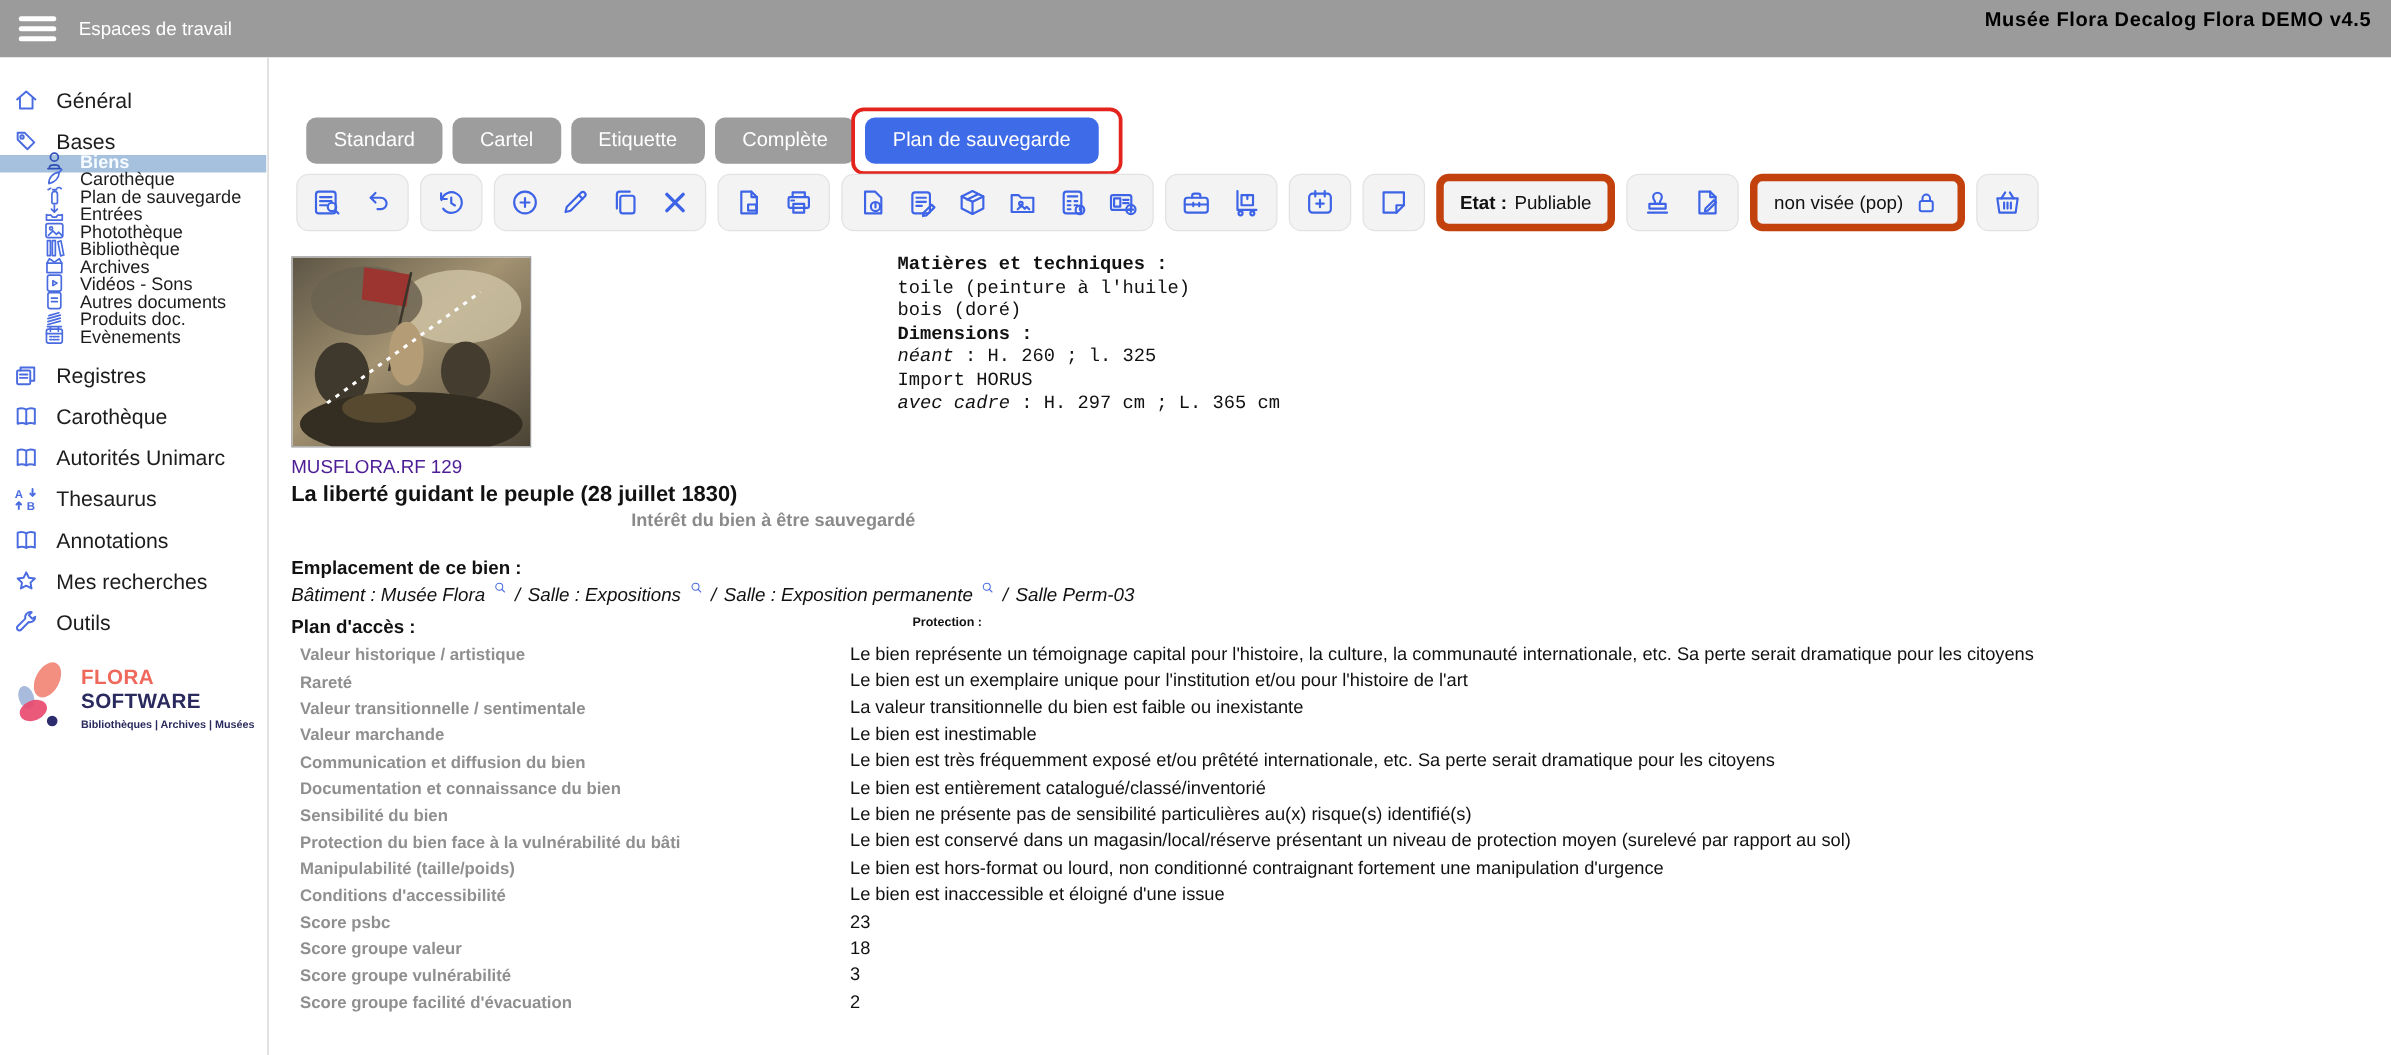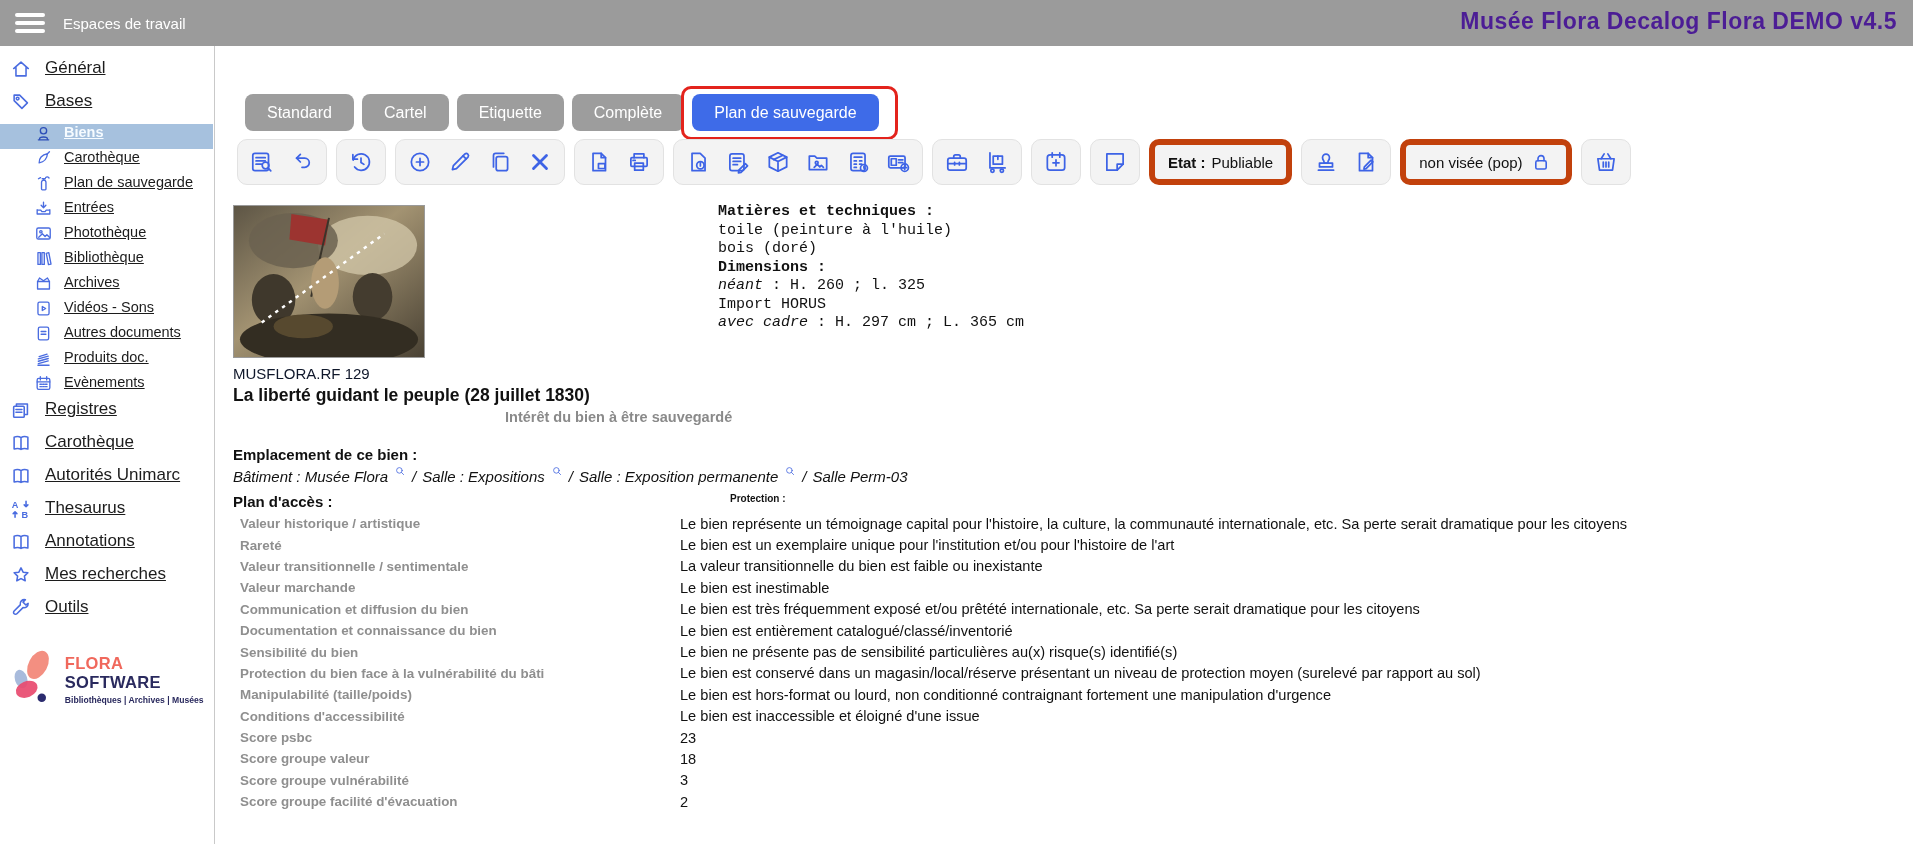--- a/index.html
+++ b/index.html
@@ -4,32 +4,32 @@
 <style>
   html,body{margin:0;padding:0;background:#fff;}
   body{font-family:"Liberation Sans","DejaVu Sans",sans-serif;-webkit-font-smoothing:antialiased;}
   #app{position:relative;width:1913px;height:844px;background:#fff;overflow:hidden;}
 
   
   #topbar{position:absolute;left:0;top:0;width:100%;height:46px;background:#9b9b9b;display:flex;align-items:center;}
   .burger{width:30px;height:20px;margin-left:15px;display:flex;flex-direction:column;justify-content:space-between;cursor:pointer;}
   .burger span{display:block;height:4px;border-radius:2px;background:#fff;}
   #ws-label{color:#fff;font-size:15px;margin-left:18px;}
-  #app-title{position:absolute;right:16px;top:8px;color:#4c1d95;font-size:23px;font-weight:bold;letter-spacing:.5px;}
+  #app-title{position:absolute;right:16px;top:8px;color:#000000;font-size:16px;font-weight:bold;letter-spacing:.5px;}
 
   
   #utility{position:absolute;top:50px;right:30px;height:26px;display:flex;align-items:center;gap:32px;color:#a7a7a7;font-size:13px;}
   .u-item{display:flex;align-items:center;gap:6px;cursor:pointer;}
   .u-q{font-size:15px;font-weight:bold;color:#a7a7a7;}
 
   
   #sidebar{position:absolute;left:0;top:46px;bottom:0;width:215px;background:#fff;border-right:1px solid #c9c9c9;box-sizing:border-box;padding-top:12px;}
-  .s-item{display:flex;align-items:flex-start;cursor:pointer;color:#1c1c1c;text-decoration:underline;}
+  .s-item{display:flex;align-items:flex-end;cursor:pointer;color:#1c1c1c;}
   .s-item.lvl1{height:33px;gap:13px;padding-left:10px;font-size:17px;}
-  .s-item.lvl2{height:25px;gap:11px;padding-left:34px;font-size:14.5px;}
+  .s-item.lvl2{height:14px;gap:11px;padding-left:34px;font-size:14.5px;}
   .s-item.sel{background:#a6c1de;color:#f6fbff;font-weight:bold;margin-right:1px;}
   .ic{fill:none;stroke:#4a6ce0;stroke-width:1.7;stroke-linecap:round;stroke-linejoin:round;}
   .s-item.sel .ic{stroke:#2d4fb8;}
   .azt{fill:#4a6ce0;stroke:none;font-weight:bold;font-size:10px;font-family:"Liberation Sans",sans-serif;}
 
   #logo{display:flex;align-items:center;gap:8px;margin:16px 0 0 6px;}
   #logo-text .l1{font-size:16.5px;font-weight:bold;letter-spacing:.3px;}
   #logo-text .l1 .fl{color:#f0685c;}
   #logo-text .l1 .sw{color:#2a2a5e;}
   #logo-text .l2{font-size:8.6px;font-weight:bold;color:#2a2a5e;margin-top:3px;}
@@ -48,21 +48,21 @@
   #toolbar{position:absolute;left:22px;top:93px;display:flex;gap:9px;align-items:center;}
   .tb-group{background:#f3f3f3;border:1px solid #e2e2e2;border-radius:10px;height:46px;display:flex;align-items:center;gap:14px;padding:0 11px;box-sizing:border-box;}
   .tb-btn{display:flex;align-items:center;justify-content:center;background:none;border:none;padding:0;cursor:pointer;}
   .tb-btn .ic{stroke:#3d63e6;stroke-width:1.6;}
   .tb-pill{background:#f3f3f3;border:6px solid #c2410c;border-radius:10px;height:46px;display:flex;align-items:center;gap:6px;padding:0 13px;box-sizing:border-box;font-size:15px;color:#111;}
   .tb-pill .b{font-weight:bold;}
 
   
   #record{position:absolute;left:18px;top:155px;right:6px;bottom:0;}
   #thumb{position:absolute;left:0;top:4px;width:192px;height:153px;border:1px solid #9a9a9a;box-sizing:border-box;}
-  #ref{position:absolute;left:0;top:164px;font-size:15px;color:#0f172a;}
+  #ref{position:absolute;left:0;top:164px;font-size:15px;color:#4c1d95;}
   #title{position:absolute;left:0;top:184px;font-size:17.5px;font-weight:bold;color:#111;}
   #interest{position:absolute;left:272px;top:208px;font-size:14.5px;font-weight:bold;color:#8a8a8a;}
   #materials{position:absolute;left:485px;top:2px;font-size:15px;color:#111;line-height:18.5px;font-family:Liberation Mono, monospace;}
   #materials .b{font-weight:bold;}
   #materials .it{font-style:italic;}
   #loc-label{position:absolute;left:0;top:245px;font-size:15px;font-weight:bold;color:#111;}
   #loc-line{position:absolute;left:0;top:267px;font-size:15px;font-style:italic;color:#111;display:flex;align-items:center;gap:6px;}
   #loc-line .mag{position:relative;top:-5px;cursor:pointer;}
   #plan-label{position:absolute;left:0;top:292px;font-size:15px;font-weight:bold;color:#111;}
   #prot-label{position:absolute;left:497px;top:292px;font-size:10px;font-weight:bold;color:#111;}

